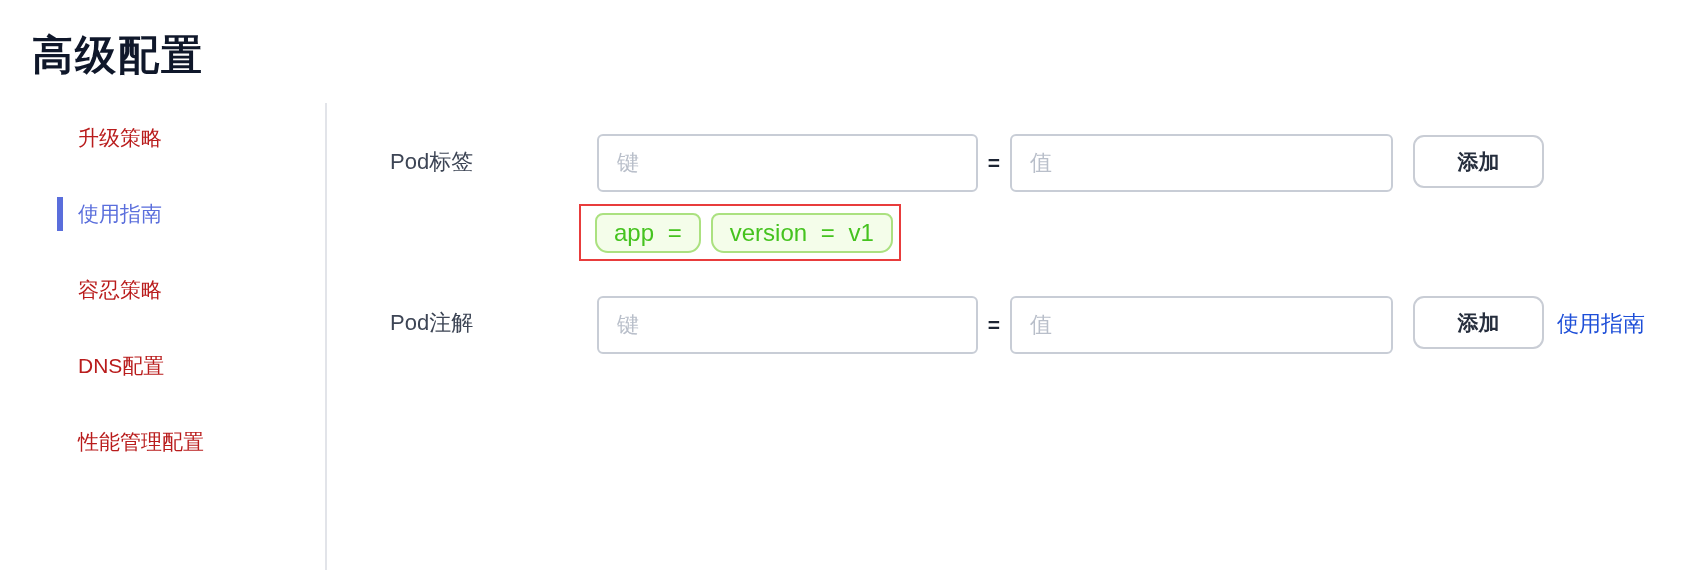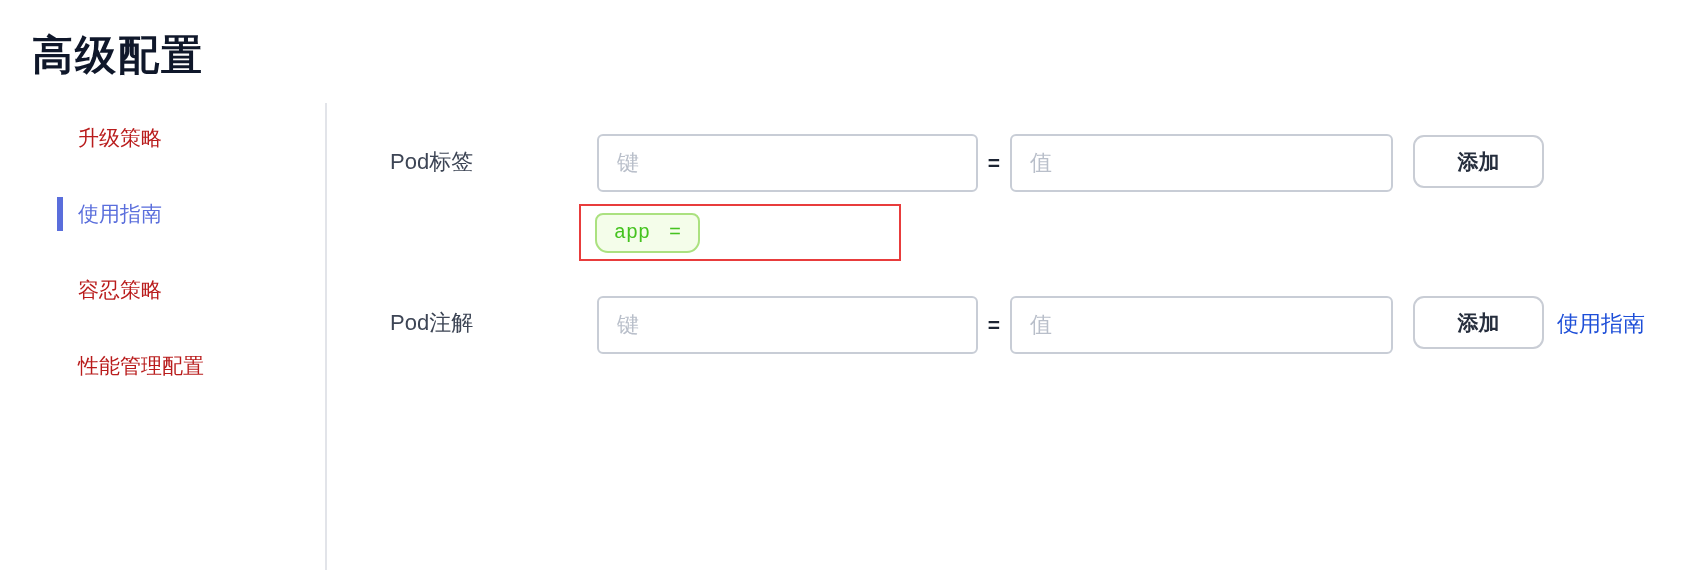--- a/index.html
+++ b/index.html
@@ -76,24 +76,23 @@
     border: 2px solid #e83c3c;
     display: flex; align-items: center;
     padding-left: 14px; gap: 10px;
   }
   .k8s-tag {
     height: 40px; display: flex; align-items: center;
     padding: 0 17px;
     background: #f4fdea;
     border: 2px solid #abe180;
     border-radius: 8px 8px 13px 13px;
-    font-size: 20px; color: #45c31f;
+    font-size: 24px; color: #45c31f;
     word-spacing: 7px; white-space: nowrap;
     cursor: pointer;
-    font-family: Liberation Mono, monospace;
   }
 
   .guide-link {
     position: absolute; left: 1557px; top: 309px;
     font-size: 22px; color: #1d4ed8; text-decoration: none;
     cursor: pointer;
   }
 </style>
 </head>
 <body>
@@ -104,34 +103,38 @@
   <li>
     <span>升级策略</span>
   </li>
   <li class="active">
     <span>使用指南</span>
   </li>
   <li>
     <span>容忍策略</span>
   </li>
   <li>
+    <span>DNS配置</span>
+  </li>
+  <li>
     <span>性能管理配置</span>
   </li>
 </ul>
 
 <div class="v-divider"></div>
 
 <div class="field-label" style="top:149px;">Pod标签</div>
 <input class="kv-input" style="left: 597px; top: 134px; width: 381px;" placeholder="键">
 <div class="equals-sign" style="left:978px; top:134px;">=</div>
 <input class="kv-input" style="left: 1010px; top: 134px; width: 383px;" placeholder="值">
 <button class="add-button" style="left:1413px; top:135px;">添加</button>
 
 <div class="tag-highlight-box">
   <span class="k8s-tag">app =</span>
+  <span class="k8s-tag">version = v1</span>
 </div>
 
 <div class="field-label" style="top:310px;">Pod注解</div>
 <input class="kv-input" style="left: 597px; top: 296px; width: 381px;" placeholder="键">
 <div class="equals-sign" style="left:978px; top:296px;">=</div>
 <input class="kv-input" style="left: 1010px; top: 296px; width: 383px;" placeholder="值">
 <button class="add-button" style="left:1413px; top:296px;">添加</button>
 <a class="guide-link">使用指南</a>
 
 </body></html>

